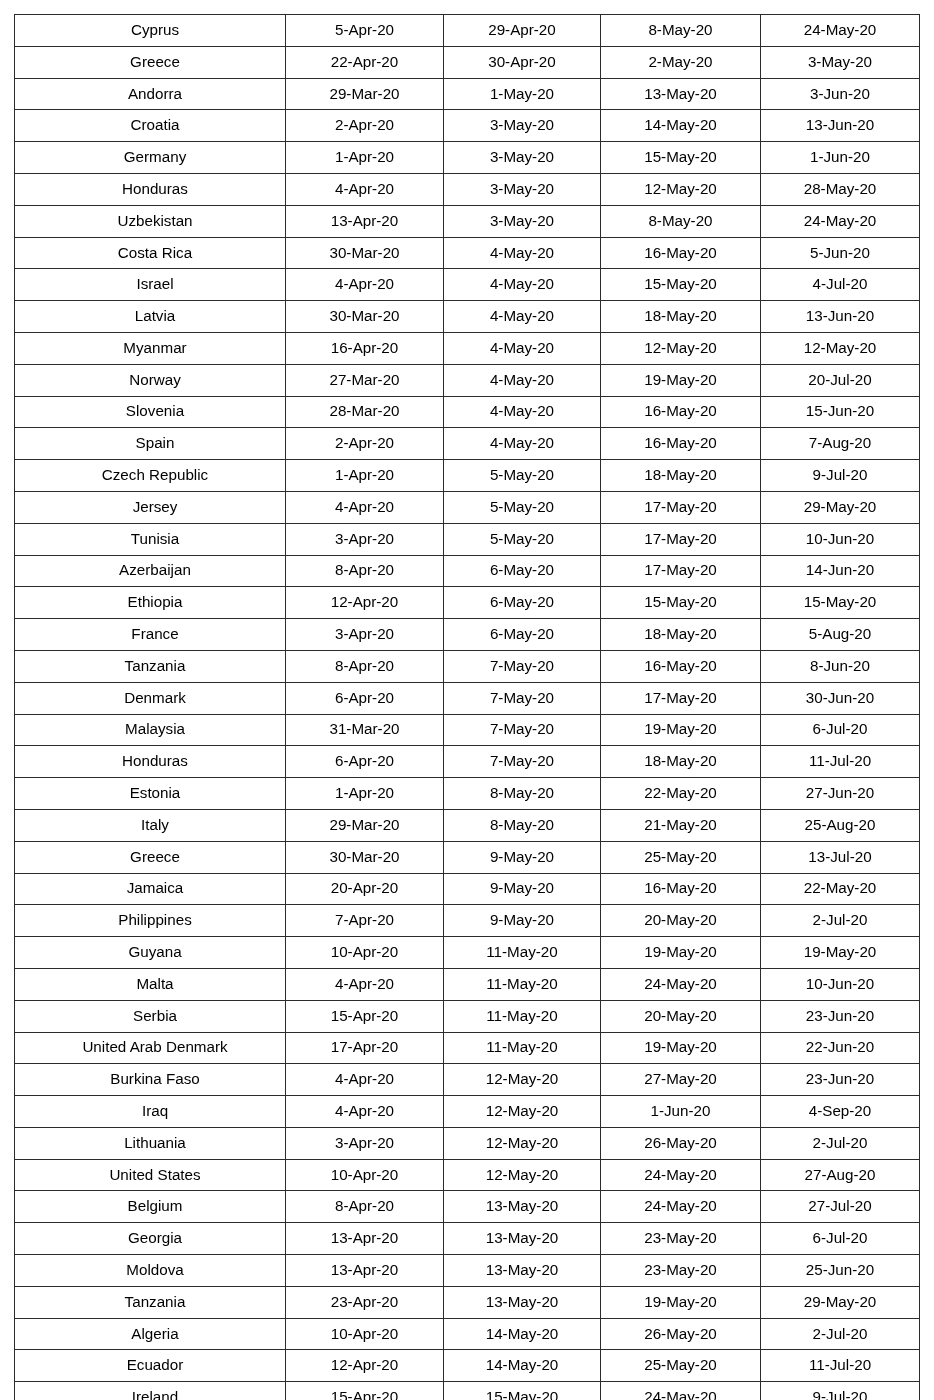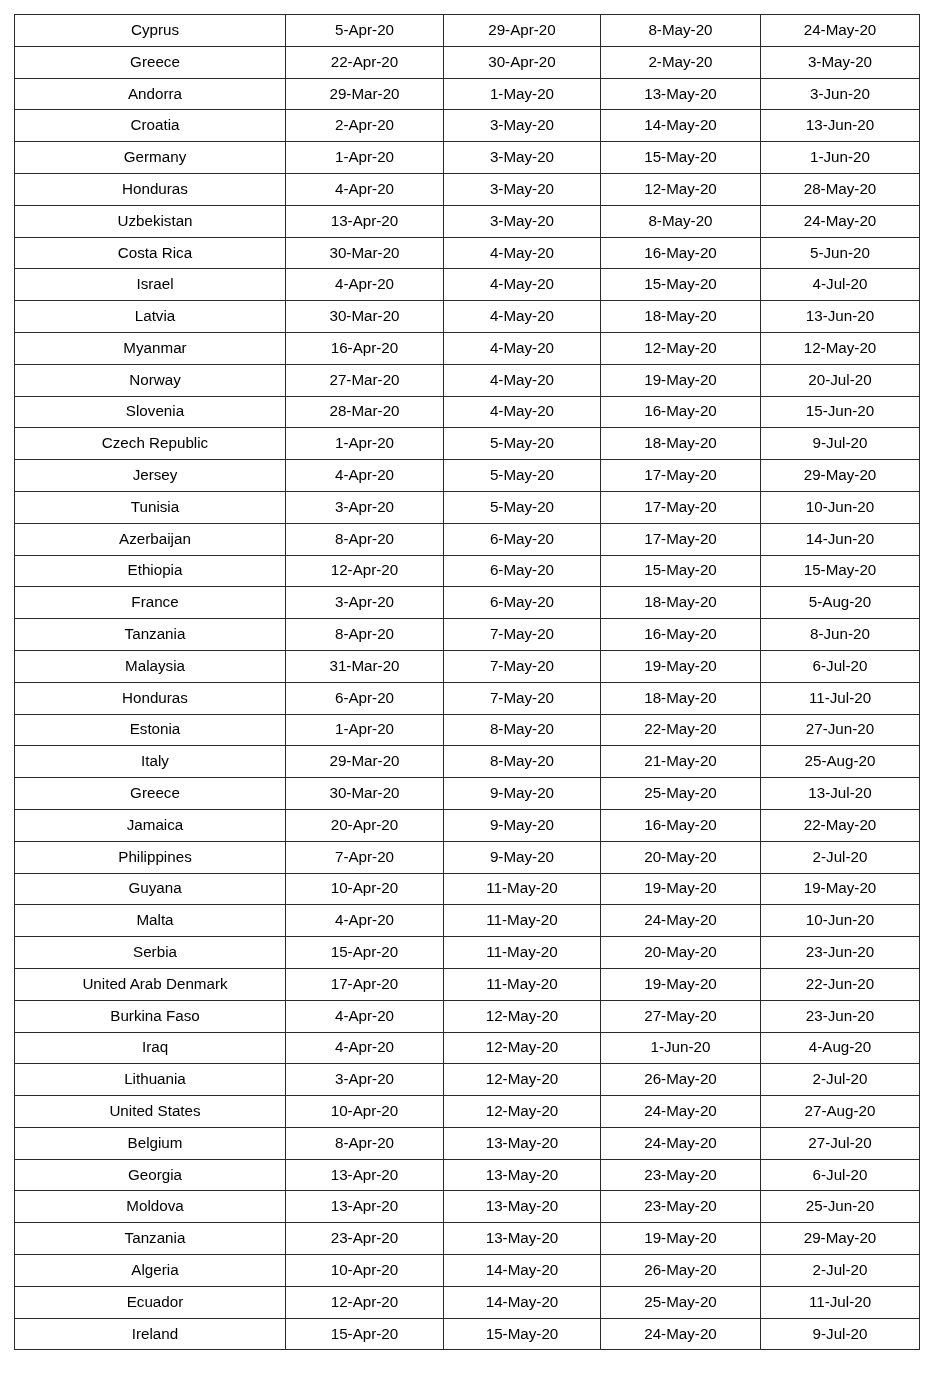--- a/index.html
+++ b/index.html
@@ -154,20 +154,27 @@
           <td class="date">20-Jul-20</td>
         </tr>
         <tr>
           <td class="country">Slovenia</td>
           <td class="date">28-Mar-20</td>
           <td class="date">4-May-20</td>
           <td class="date">16-May-20</td>
           <td class="date">15-Jun-20</td>
         </tr>
         <tr>
+          <td class="country">Spain</td>
+          <td class="date">2-Apr-20</td>
+          <td class="date">4-May-20</td>
+          <td class="date">16-May-20</td>
+          <td class="date">7-Aug-20</td>
+        </tr>
+        <tr>
           <td class="country">Czech Republic</td>
           <td class="date">1-Apr-20</td>
           <td class="date">5-May-20</td>
           <td class="date">18-May-20</td>
           <td class="date">9-Jul-20</td>
         </tr>
         <tr>
           <td class="country">Jersey</td>
           <td class="date">4-Apr-20</td>
           <td class="date">5-May-20</td>
@@ -203,20 +210,27 @@
           <td class="date">5-Aug-20</td>
         </tr>
         <tr>
           <td class="country">Tanzania</td>
           <td class="date">8-Apr-20</td>
           <td class="date">7-May-20</td>
           <td class="date">16-May-20</td>
           <td class="date">8-Jun-20</td>
         </tr>
         <tr>
+          <td class="country">Denmark</td>
+          <td class="date">6-Apr-20</td>
+          <td class="date">7-May-20</td>
+          <td class="date">17-May-20</td>
+          <td class="date">30-Jun-20</td>
+        </tr>
+        <tr>
           <td class="country">Malaysia</td>
           <td class="date">31-Mar-20</td>
           <td class="date">7-May-20</td>
           <td class="date">19-May-20</td>
           <td class="date">6-Jul-20</td>
         </tr>
         <tr>
           <td class="country">Honduras</td>
           <td class="date">6-Apr-20</td>
           <td class="date">7-May-20</td>
@@ -291,21 +305,21 @@
           <td class="date">4-Apr-20</td>
           <td class="date">12-May-20</td>
           <td class="date">27-May-20</td>
           <td class="date">23-Jun-20</td>
         </tr>
         <tr>
           <td class="country">Iraq</td>
           <td class="date">4-Apr-20</td>
           <td class="date">12-May-20</td>
           <td class="date">1-Jun-20</td>
-          <td class="date">4-Aug-20</td>
+          <td class="date">4-Sep-20</td>
         </tr>
         <tr>
           <td class="country">Lithuania</td>
           <td class="date">3-Apr-20</td>
           <td class="date">12-May-20</td>
           <td class="date">26-May-20</td>
           <td class="date">2-Jul-20</td>
         </tr>
         <tr>
           <td class="country">United States</td>

